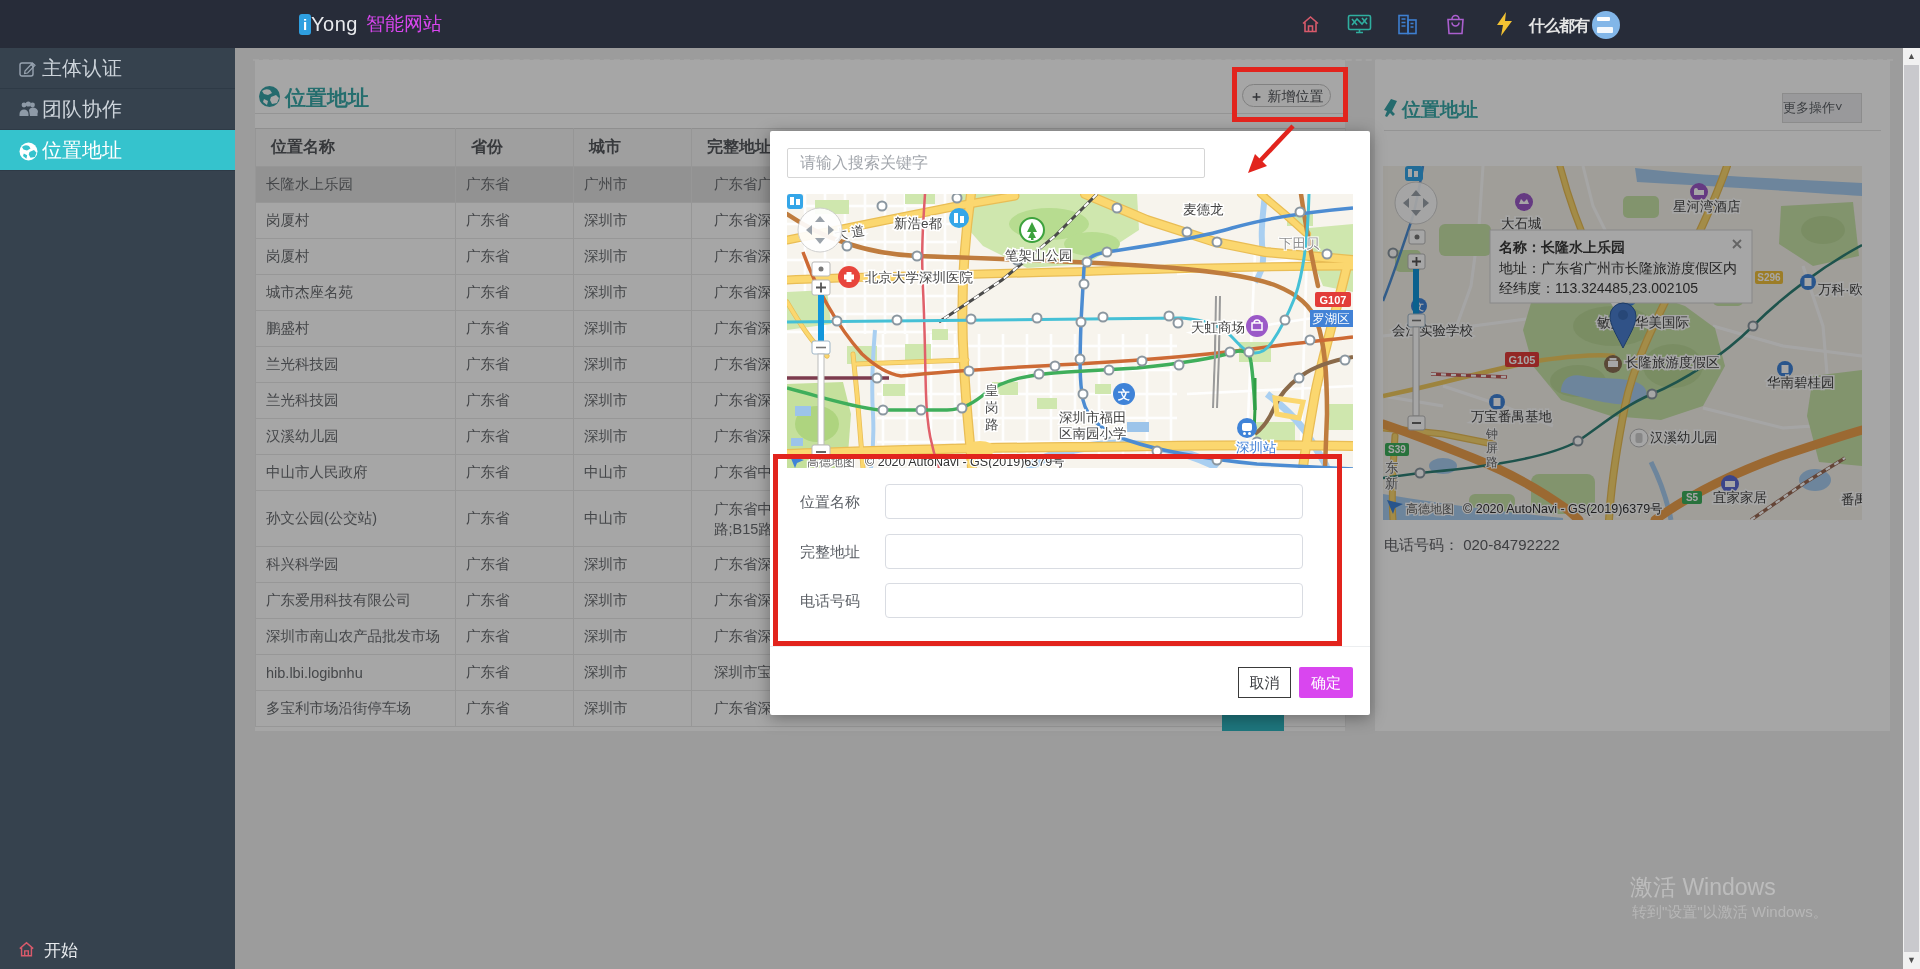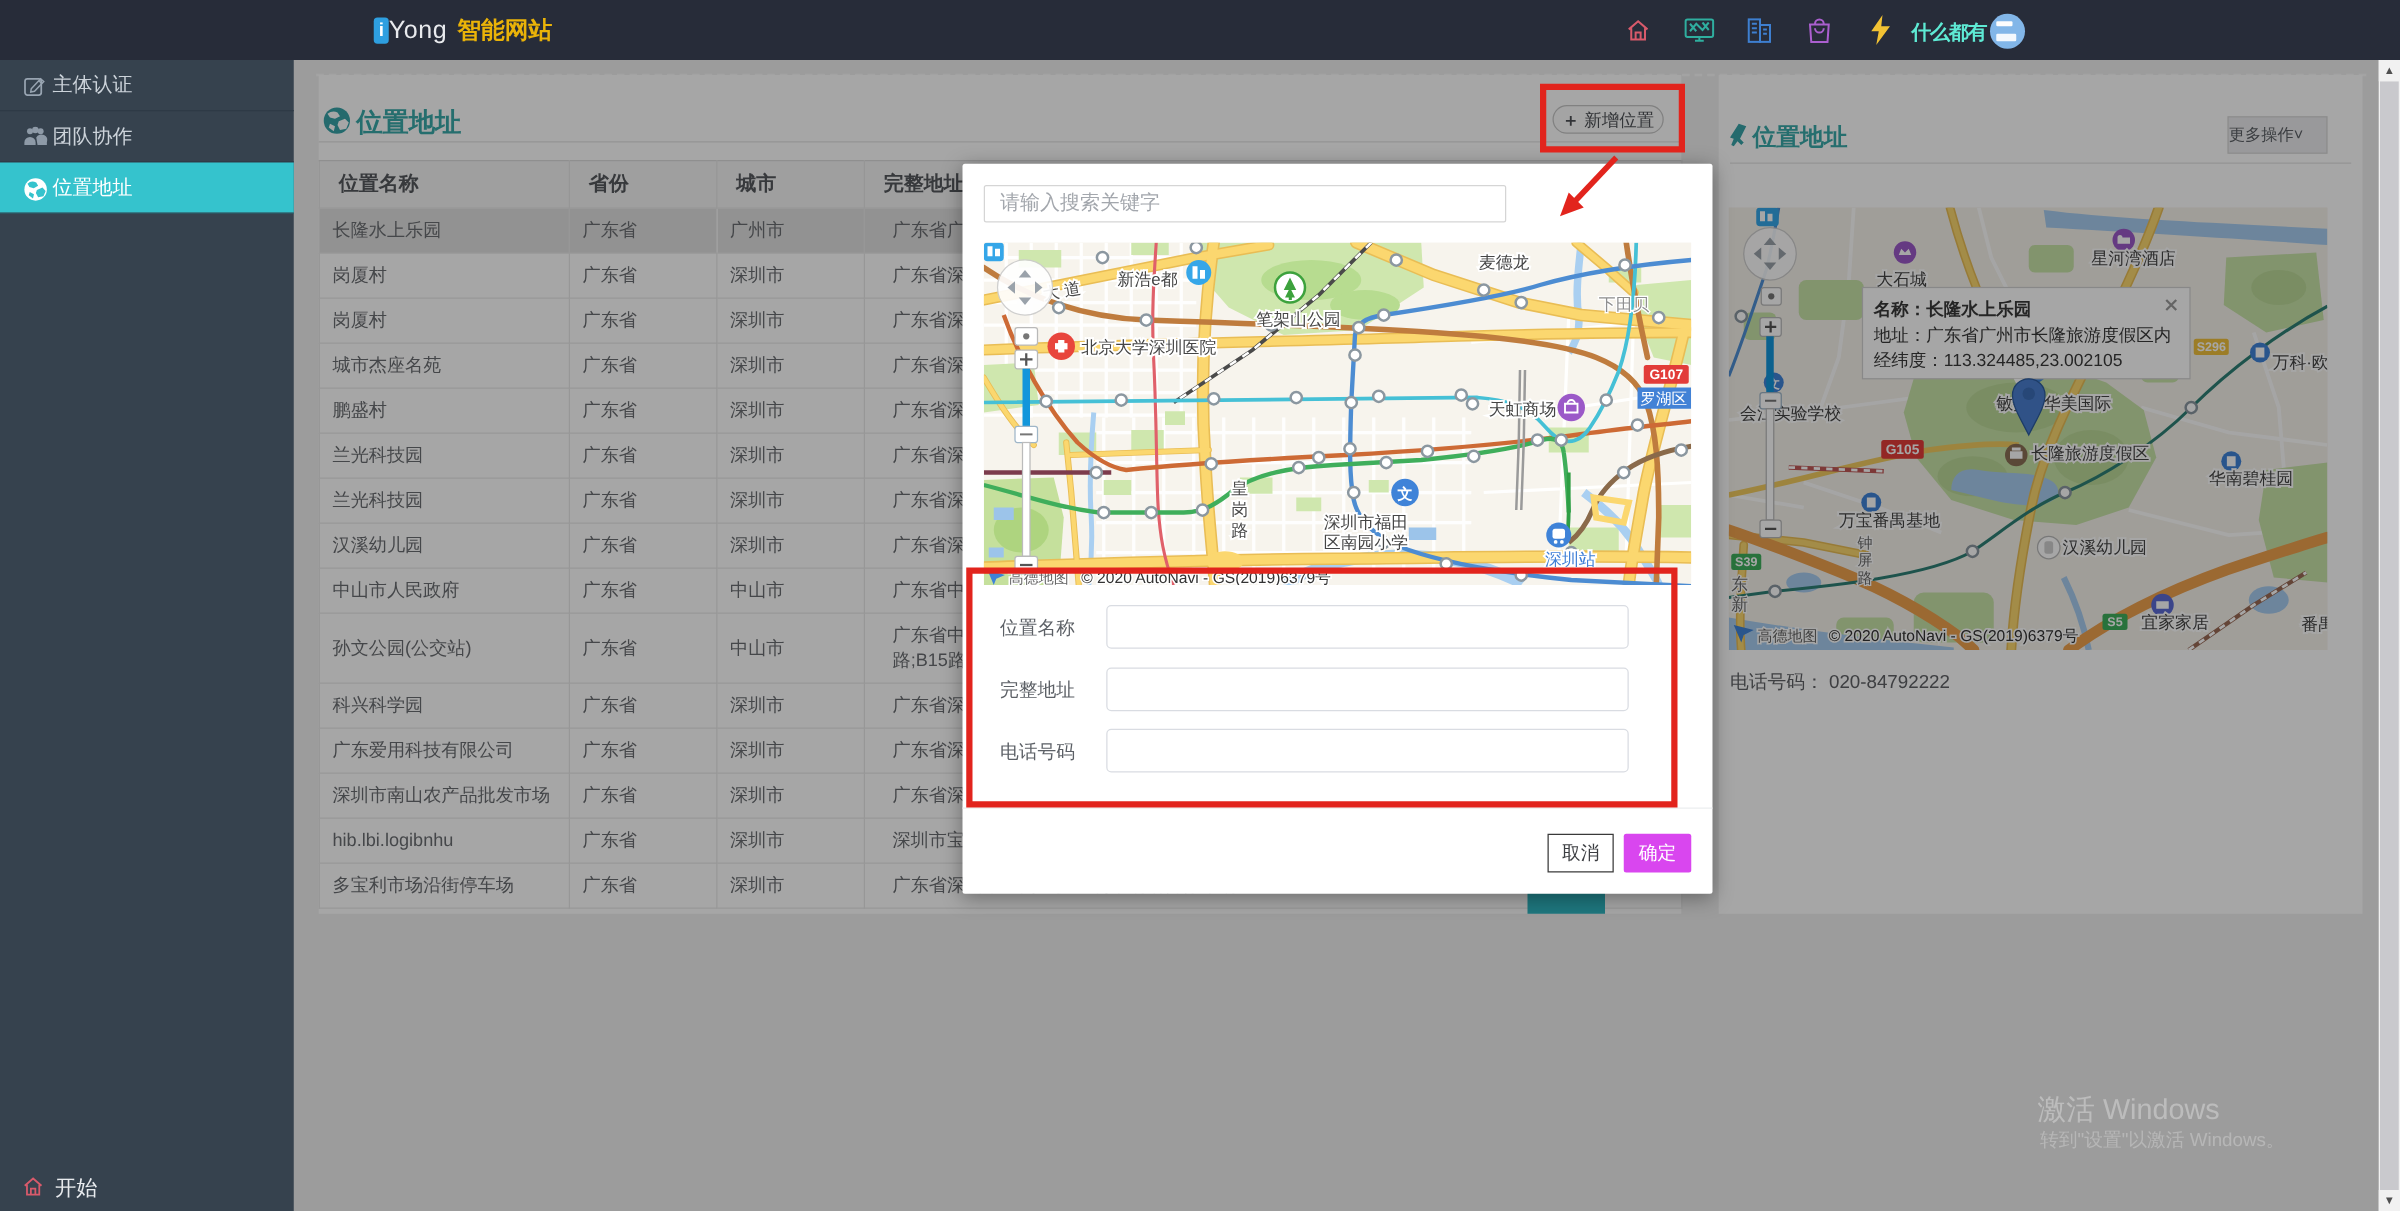--- a/index.html
+++ b/index.html
@@ -4,25 +4,25 @@
 <style>
   * { margin:0; padding:0; box-sizing:border-box; }
   html,body { width:1920px; height:969px; overflow:hidden; }
   body { font-family:"Liberation Sans", sans-serif; background:#9a9a9a; position:relative; }
   .abs { position:absolute; }
   
   #nav { position:absolute; left:0; top:0; width:1920px; height:48px; background:#272c39; z-index:40; }
   .logo { position:absolute; left:299px; top:13px; height:22px; display:flex; align-items:center; }
   .logo .ibox { width:12px; height:21px; background:#2e9fe0; border-radius:3px; color:#fff; font-size:15px; font-weight:bold; text-align:center; line-height:21px; }
   .logo .yong { color:#e9ebee; font-size:20px; letter-spacing:0.5px; }
-  .logo .cn { color:#eab308; font-size:19px; margin-left:8px; font-weight:bold;}
-  .navtxt { position:absolute; top:16px; color:#5eead4; font-size:16px; font-weight:bold; letter-spacing:-1px; }
+  .logo .cn { color:#d946ef; font-size:19px; margin-left:8px; font-weight:normal;}
+  .navtxt { position:absolute; top:16px; color:#e5e5e5; font-size:16px; font-weight:bold; letter-spacing:-1px; }
   
   #side { position:absolute; left:0; top:48px; width:235px; height:921px; background:#36424e; z-index:40; }
-  .sitem { position:relative; height:41px; line-height:41px; color:#ccd3da; font-size:16px; padding-left:42px; border-bottom:1px solid #2e3a46; }
+  .sitem { position:relative; height:41px; line-height:41px; color:#ccd3da; font-size:20px; padding-left:42px; border-bottom:1px solid #2e3a46; }
   .sitem svg { position:absolute; left:19px; top:12px; }
   .sitem.active { background:#35c3cd; color:#fff; }
   #sstart { position:absolute; left:0; top:893px; width:235px; height:30px; color:#e8ebee; font-size:17px; }
   
   #content { position:absolute; left:235px; top:48px; width:1668px; height:921px; background:#f0f0f0; z-index:1; }
   #lcard { position:absolute; left:20px; top:12px; width:1090px; height:671px; background:#fff; }
   #rcard { position:absolute; left:1140px; top:12px; width:515px; height:671px; background:#fff; }
   
   #mask { position:absolute; left:235px; top:48px; width:1668px; height:921px; background:rgba(0,0,0,0.35); z-index:30; }
   

